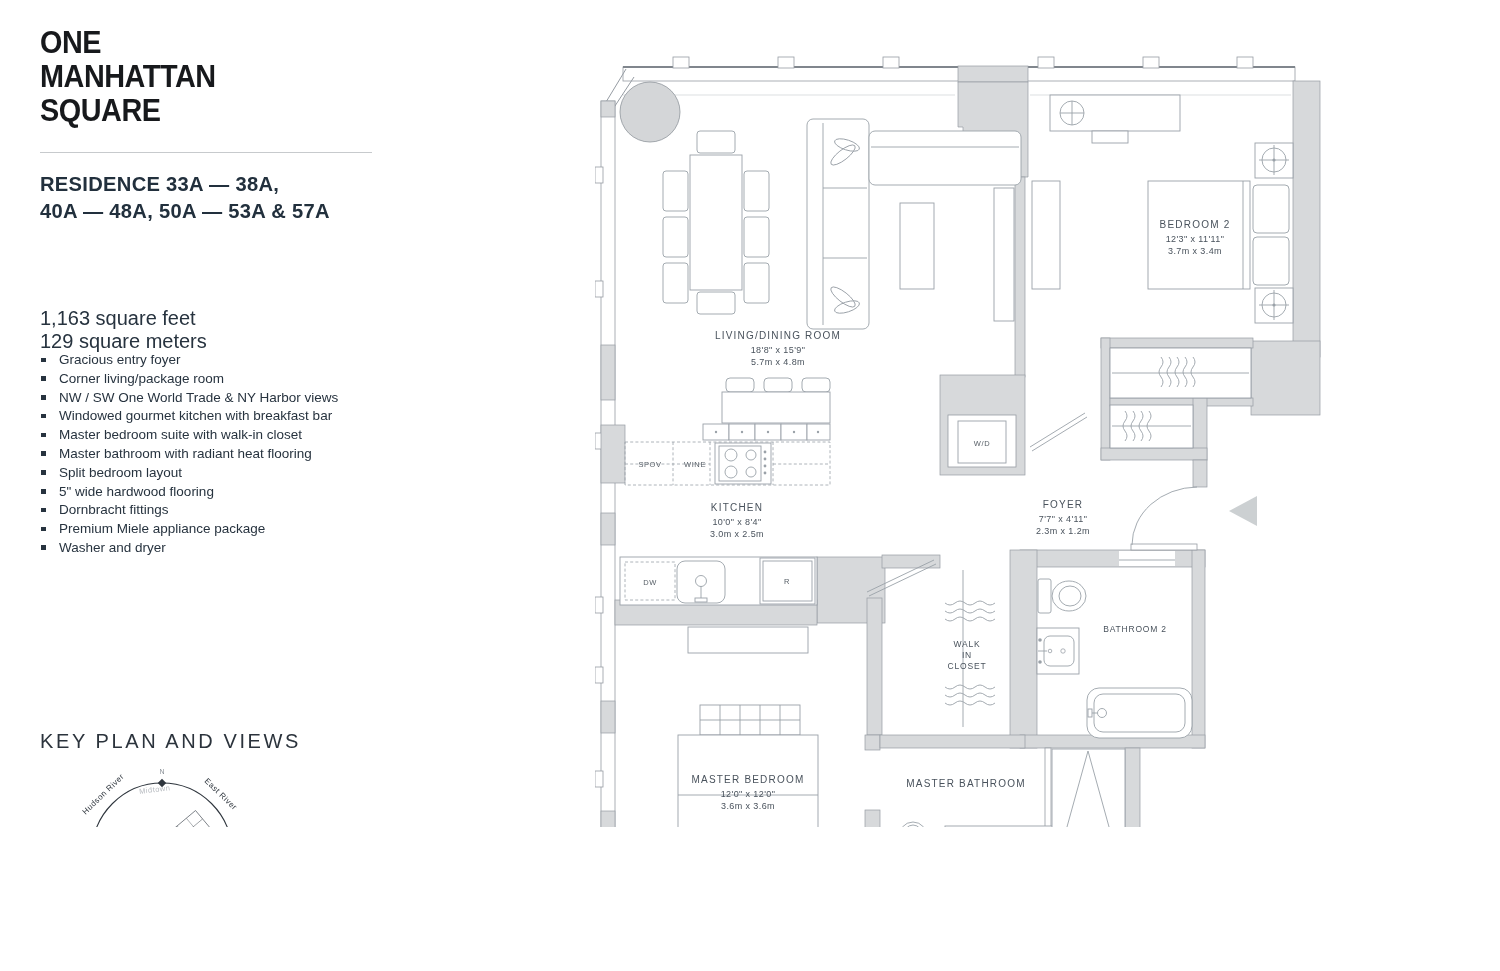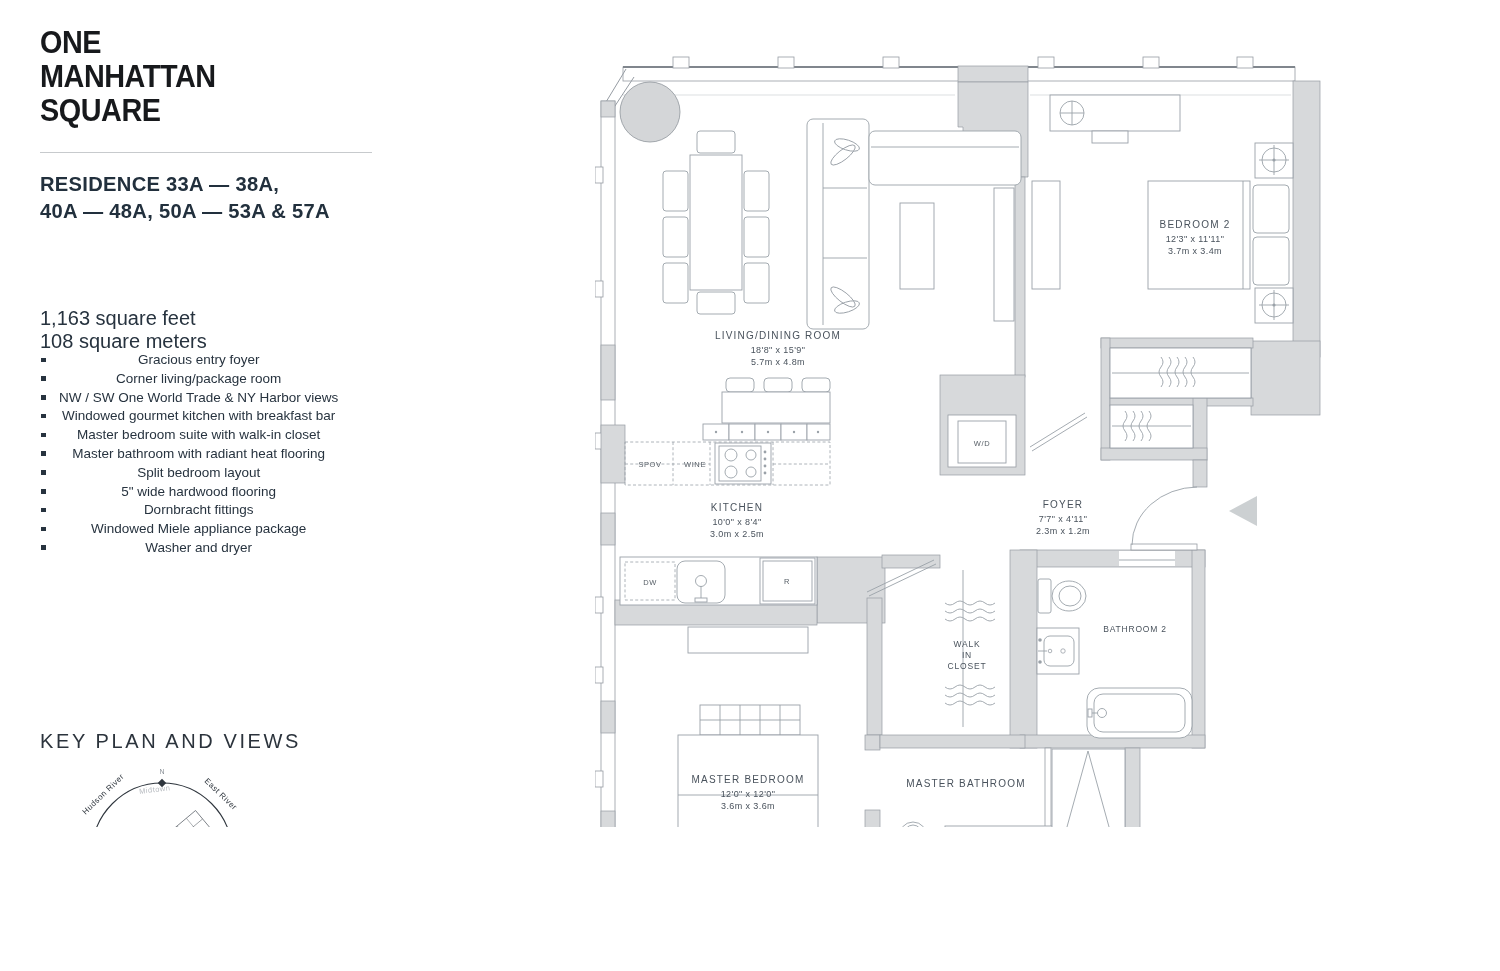--- a/index.html
+++ b/index.html
@@ -12,21 +12,21 @@
   .rule{position:absolute;left:40px;top:152px;width:332px;border-top:1px solid #c7cacd;}
   .res-title{position:absolute;left:40px;top:170px;font-size:21px;font-weight:700;
         line-height:27px;letter-spacing:.3px;color:#22303d;transform:scaleX(.96);
         transform-origin:left top;}
   .bedbath{position:absolute;left:40px;top:239px;font-size:17px;font-weight:600;
         letter-spacing:1.4px;line-height:23px;color:#27333f;}
   .sqft{position:absolute;left:40px;top:292px;font-size:20px;font-weight:500;
         line-height:23px;color:#27333f;margin-top:15px;}
   .features{position:absolute;left:40px;top:353px;margin:0;padding:0;list-style:none;
         font-size:13.5px;font-weight:500;color:#27333f;}
-  .features li{position:relative;padding-left:19px;margin-bottom:5px;line-height:13.8px;text-align:center;}
+  .features li{position:relative;padding-left:19px;margin-bottom:5px;line-height:13.8px;}
   .features li::before{content:"";position:absolute;left:1px;top:4.5px;width:4.5px;height:4.5px;
         background:#27333f;}
   .keyplan-head{position:absolute;left:40px;top:730px;font-size:20px;font-weight:400;
         letter-spacing:2.6px;color:#2b333c;}
   
   .legal{position:absolute;left:488px;top:907px;width:966px;font-size:6.9px;
         line-height:1.5;color:#9ba0a5;letter-spacing:.1px;}
   
   .wall{fill:#d7d9db;stroke:#969ca3;stroke-width:.7;}
   .win{fill:#fff;stroke:#969ca3;stroke-width:.8;}
@@ -56,34 +56,34 @@
   <div class="rule"></div>
 
   <div class="res-title">
     <div>RESIDENCE 33A — 38A,</div>
     <div>40A — 48A, 50A — 53A &amp; 57A</div>
   </div>
 
 
   <div class="sqft">
     <div>1,163 square feet</div>
-    <div>108 square meters</div>
+    <div>129 square meters</div>
   </div>
 
   <ul class="features">
     <li>Gracious entry foyer</li>
     <li>Corner living/package room</li>
     <li>NW / SW One World Trade &amp; NY Harbor views</li>
     <li>Windowed gourmet kitchen with breakfast bar</li>
     <li>Master bedroom suite with walk-in closet</li>
     <li>Master bathroom with radiant heat flooring</li>
     <li>Split bedroom layout</li>
     <li>5" wide hardwood flooring</li>
     <li>Dornbracht fittings</li>
-    <li>Windowed Miele appliance package</li>
+    <li>Premium Miele appliance package</li>
     <li>Washer and dryer</li>
   </ul>
 
   <div class="keyplan-head">KEY PLAN AND VIEWS</div>
 
   <svg viewBox="0 0 200 205" style="position:absolute;left:55px;top:762px;width:200px;height:205px;">
     <circle cx="107" cy="91" r="70" fill="none" stroke="#2e353d" stroke-width="1.1"></circle>
     <rect x="104" y="18" width="6" height="6" transform="rotate(45 107 21)" fill="#2e353d"></rect>
     <rect x="104" y="158" width="6" height="6" transform="rotate(45 107 161)" fill="#2e353d"></rect>
     <rect x="34" y="88" width="6" height="6" transform="rotate(45 37 91)" fill="#2e353d"></rect>

